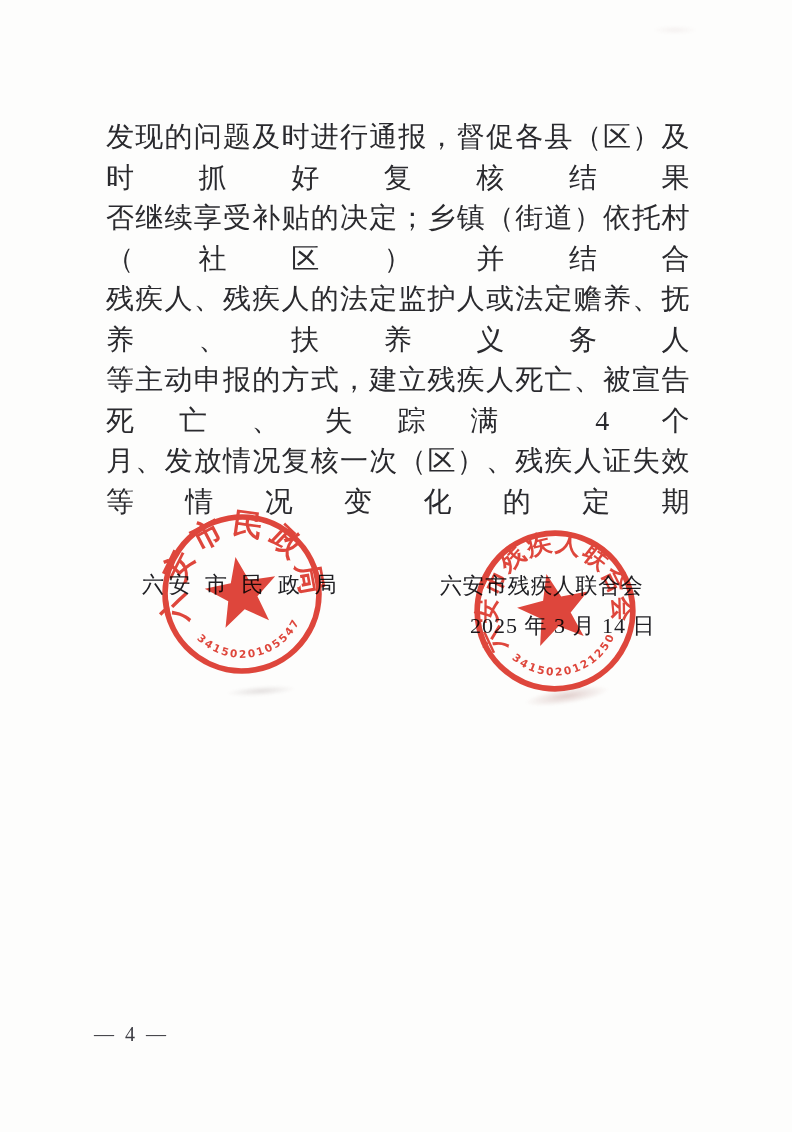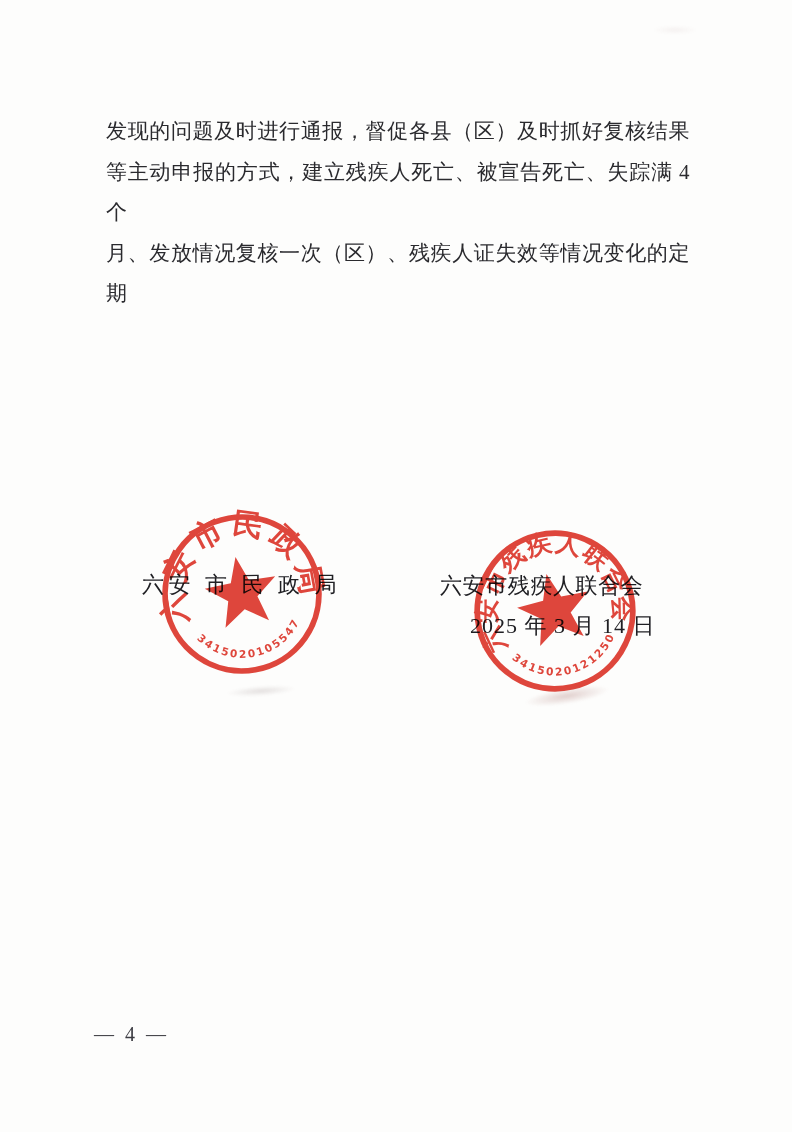--- a/index.html
+++ b/index.html
@@ -8,22 +8,22 @@
     --page-background:#fdfdfc;
   }
   html,body{margin:0;padding:0;}
   body{background:#e8e8e6;font-family:"Liberation Serif","DejaVu Serif",serif;}
   .page{
     position:relative;width:792px;height:1132px;margin:0 auto;
     background:var(--page-background);overflow:hidden;
   }
   
   .body-text{
-    position:absolute;left:106px;top:111px;width:584px;
-    color:var(--body-text);font-size:21px;line-height:40.5px;
+    position:absolute;left:106px;top:117px;width:584px;
+    color:var(--body-text);font-size:28px;line-height:40.5px;
     letter-spacing:0.5px;
   }
   .body-text .line{
     text-align:justify;text-align-last:justify;
     -webkit-text-justify:inter-character;text-justify:inter-character;
   }
   .body-text .line.last{text-align-last:left;}
   
   .org-name,.sign-date{
     position:absolute;color:#202024;white-space:nowrap;
@@ -63,20 +63,22 @@
     font-size:20px;color:#3c3c42;letter-spacing:3px;white-space:nowrap;
   }
 </style>
 </head>
 <body>
 
 <div class="page">
 
   <div class="body-text">
     <div class="line">发现的问题及时进行通报，督促各县（区）及时抓好复核结果</div>
+    <div class="line">否继续享受补贴的决定；乡镇（街道）依托村（社区）并结合</div>
+    <div class="line">残疾人、残疾人的法定监护人或法定赡养、抚养、扶养义务人</div>
     <div class="line">等主动申报的方式，建立残疾人死亡、被宣告死亡、失踪满 4 个</div>
     <div class="line">月、发放情况复核一次（区）、残疾人证失效等情况变化的定期</div>
   </div>
 
   <div class="org-name" id="org-left">六安 市 民 政 局</div>
   <div class="org-name" id="org-right">六安市残疾人联合会</div>
   <div class="sign-date" id="sign-date">2025 年 3 月 14 日</div>
 
   <svg class="seal" id="seal-left" viewBox="0 0 220 220" aria-hidden="true">
     <defs>

